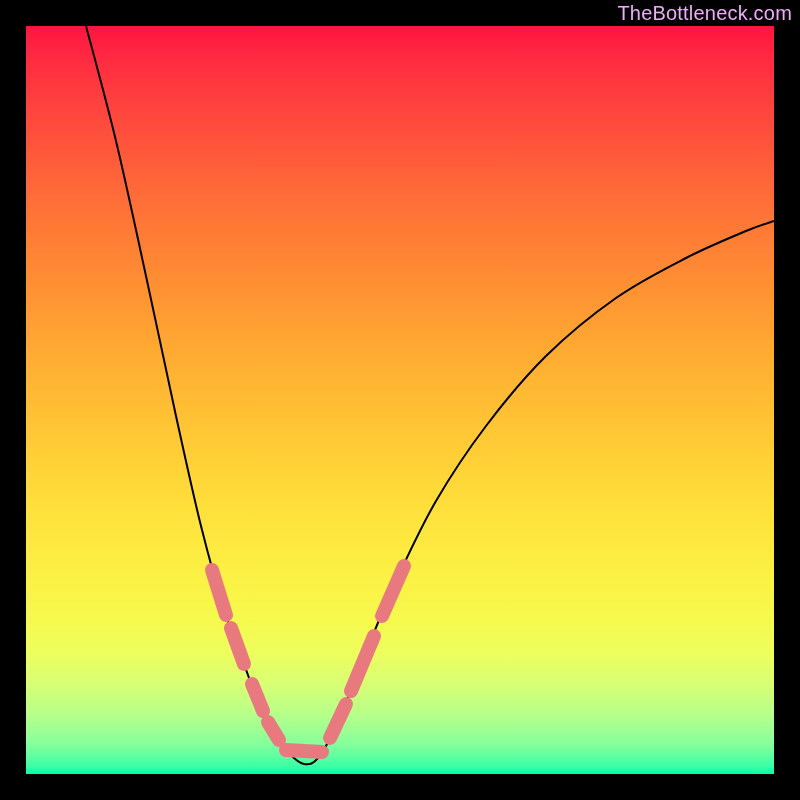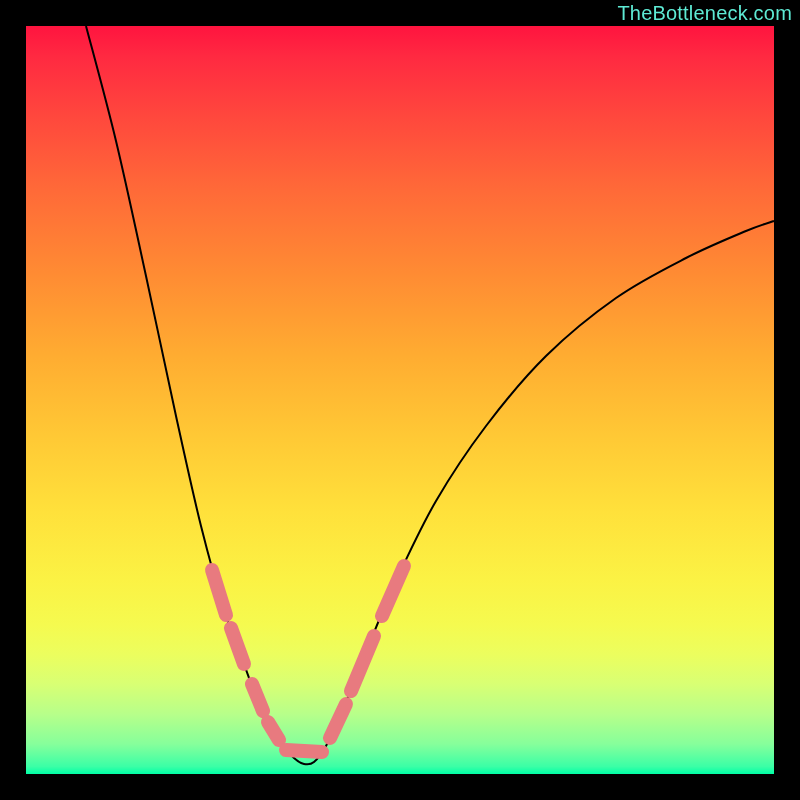--- a/index.html
+++ b/index.html
@@ -45,21 +45,21 @@
       #86ff9b 96%,
       #3bffa6 99%,
       #00ffa6 100%
     );
   }
 
   .watermark {
     position: absolute;
     top: 2px;
     right: 8px;
-    color: #5eead4;
+    color: #f0abfc;
     font-size: 20px;
     font-weight: 500;
     letter-spacing: 0.2px;
   }
 
   svg.plot {
     position: absolute;
     top: 26px;
     left: 26px;
     width: 748px;

